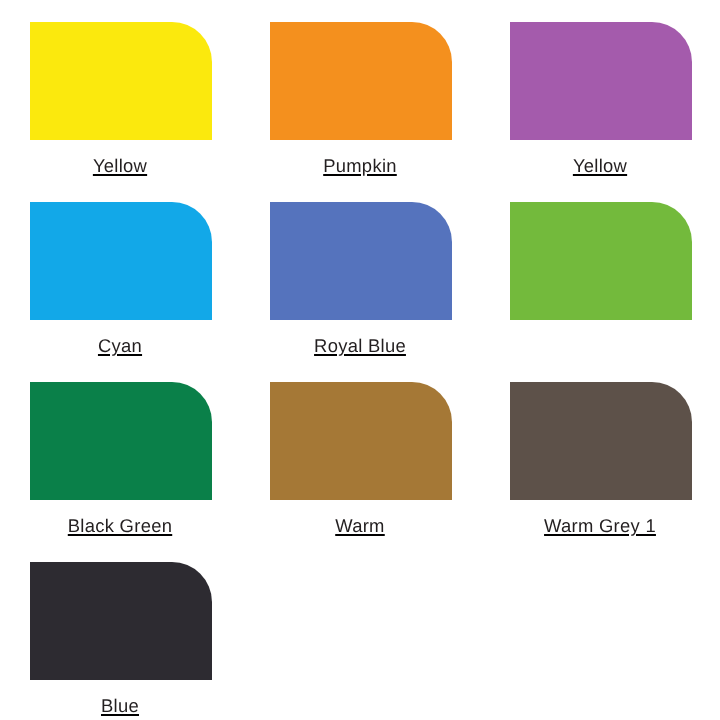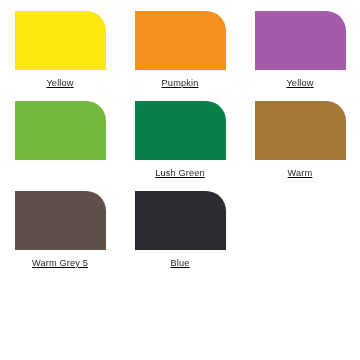--- a/index.html
+++ b/index.html
@@ -63,31 +63,39 @@
     </div>
     <div class="swatch-cell">
       <div class="swatch-chip" style="background-color: rgb(244, 144, 30);"></div>
       <div class="swatch-label">Pumpkin</div>
     </div>
     <div class="swatch-cell">
       <div class="swatch-chip" style="background-color: rgb(164, 91, 172);"></div>
       <div class="swatch-label">Yellow</div>
     </div>
     <div class="swatch-cell">
+      <div class="swatch-chip" style="background-color: rgb(18, 168, 232);"></div>
+      <div class="swatch-label">Cyan</div>
+    </div>
+    <div class="swatch-cell">
+      <div class="swatch-chip" style="background-color: rgb(85, 115, 189);"></div>
+      <div class="swatch-label">Royal Blue</div>
+    </div>
+    <div class="swatch-cell">
       <div class="swatch-chip" style="background-color: rgb(115, 186, 60);"></div>
     </div>
     <div class="swatch-cell">
       <div class="swatch-chip" style="background-color: rgb(10, 128, 73);"></div>
-      <div class="swatch-label">Lush Green</div>
+      <div class="swatch-label">Black Green</div>
     </div>
     <div class="swatch-cell">
       <div class="swatch-chip" style="background-color: rgb(165, 120, 54);"></div>
       <div class="swatch-label">Warm</div>
     </div>
     <div class="swatch-cell">
       <div class="swatch-chip" style="background-color: rgb(93, 81, 73);"></div>
-      <div class="swatch-label">Warm Grey 5</div>
+      <div class="swatch-label">Warm Grey 1</div>
     </div>
     <div class="swatch-cell">
       <div class="swatch-chip" style="background-color: rgb(45, 43, 49);"></div>
       <div class="swatch-label">Blue</div>
     </div>
   </div>
 
 </body></html>

